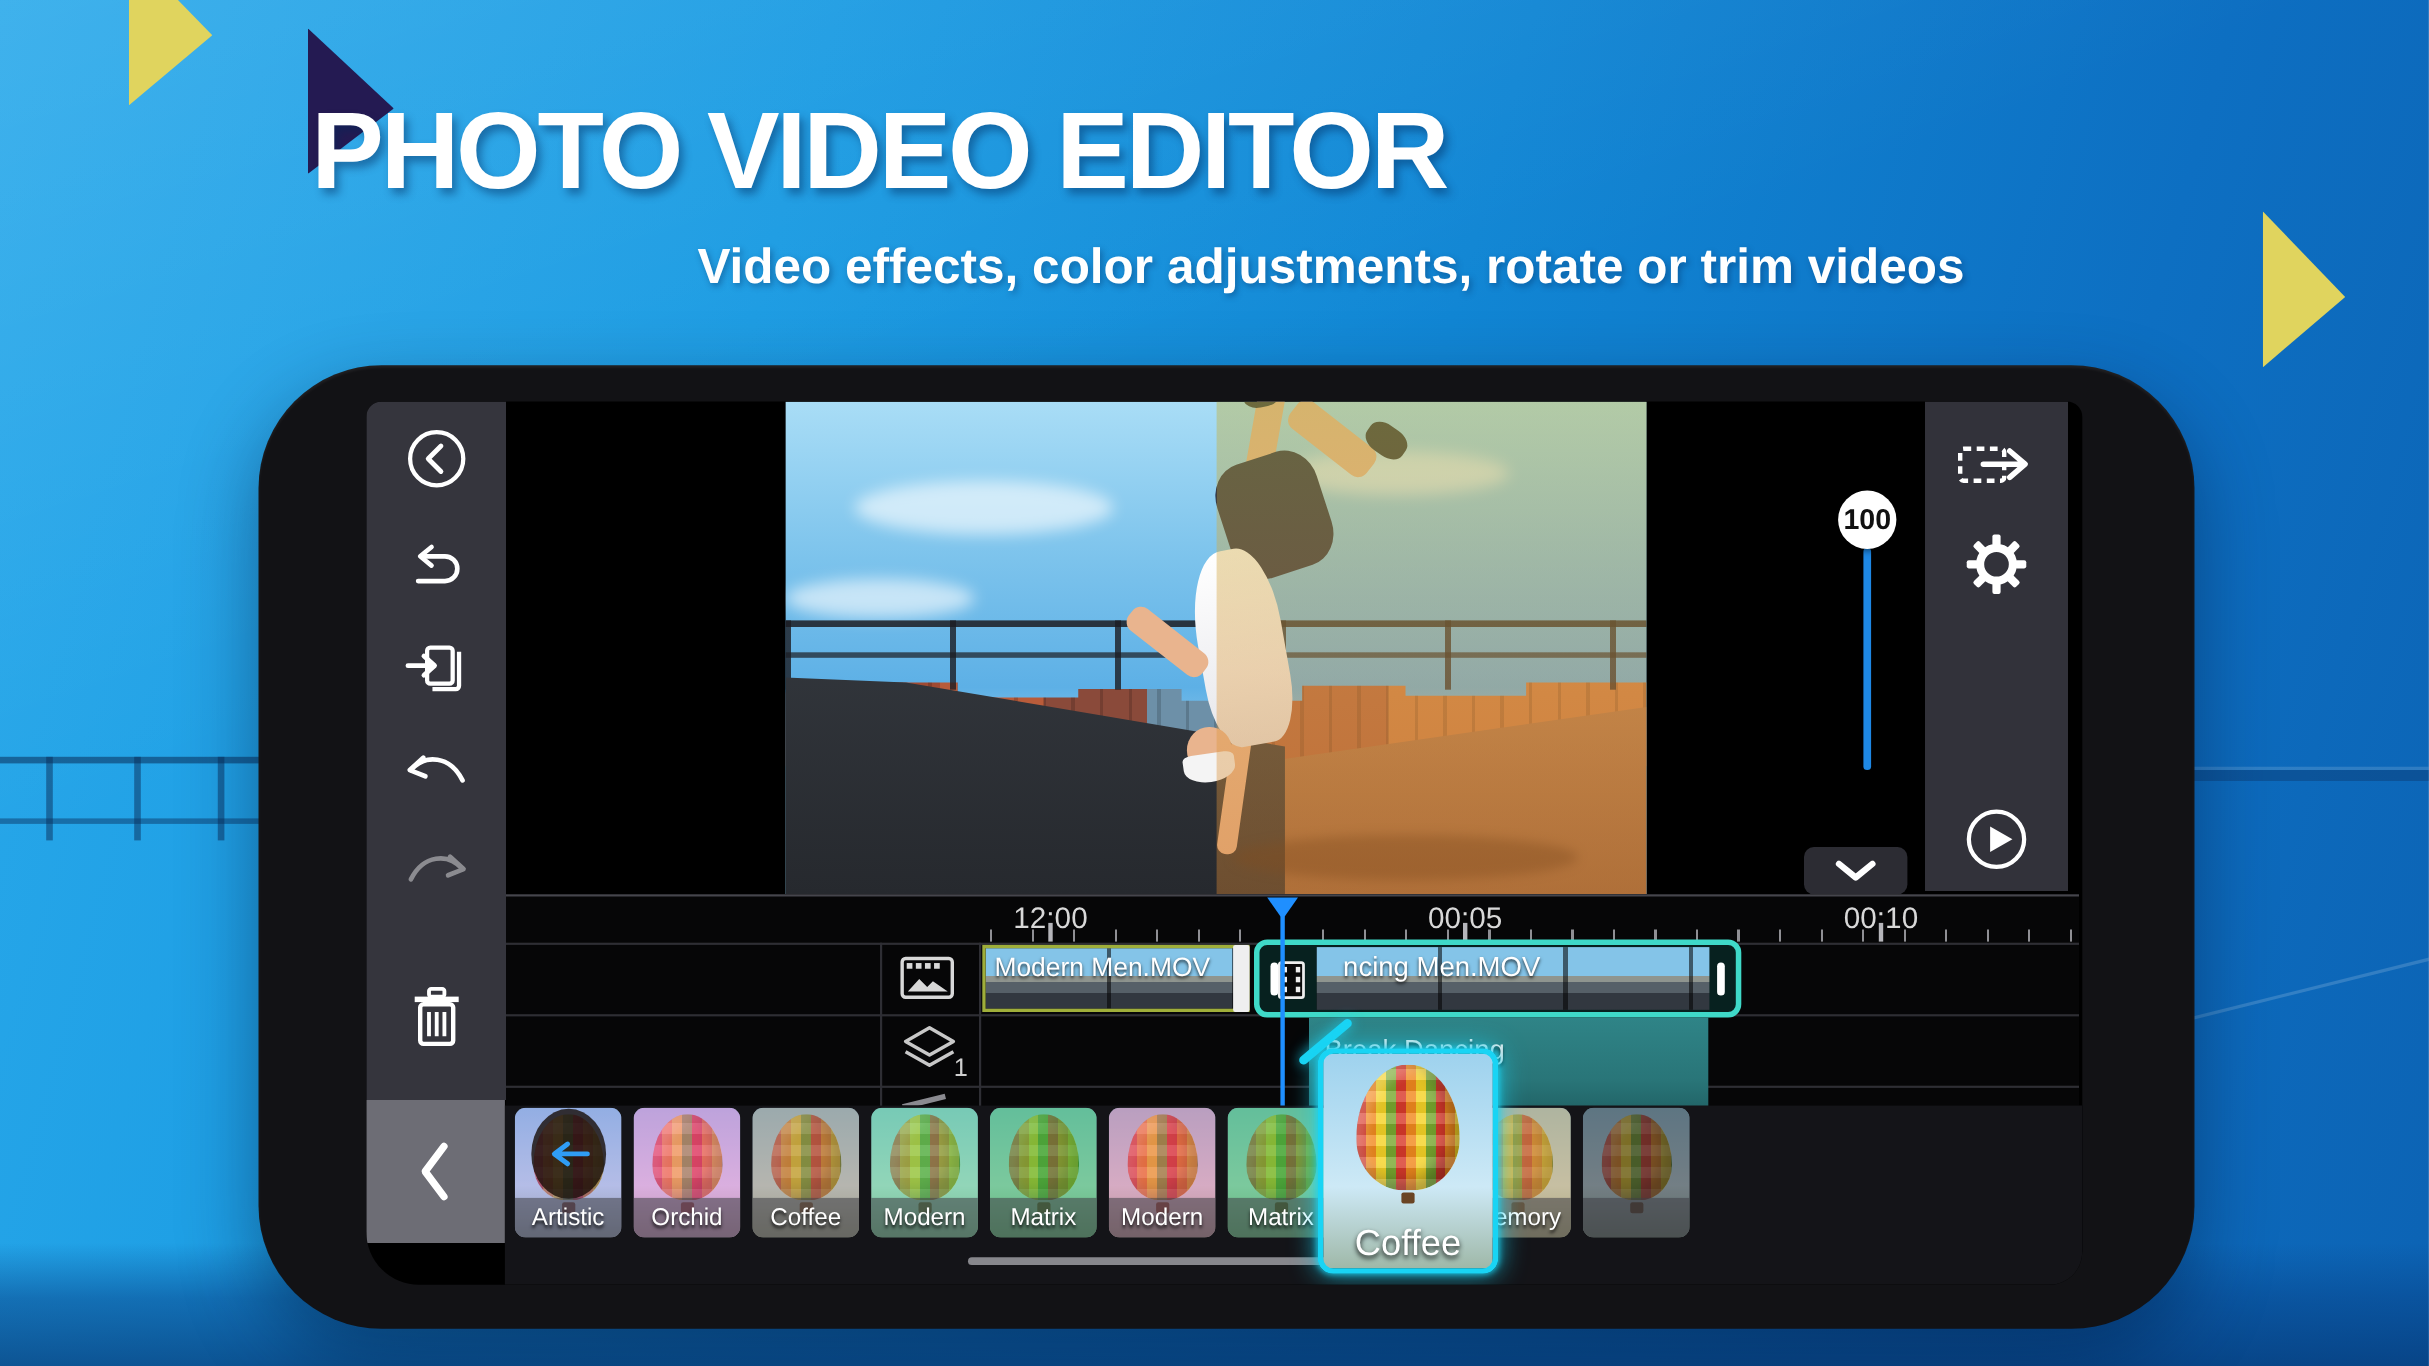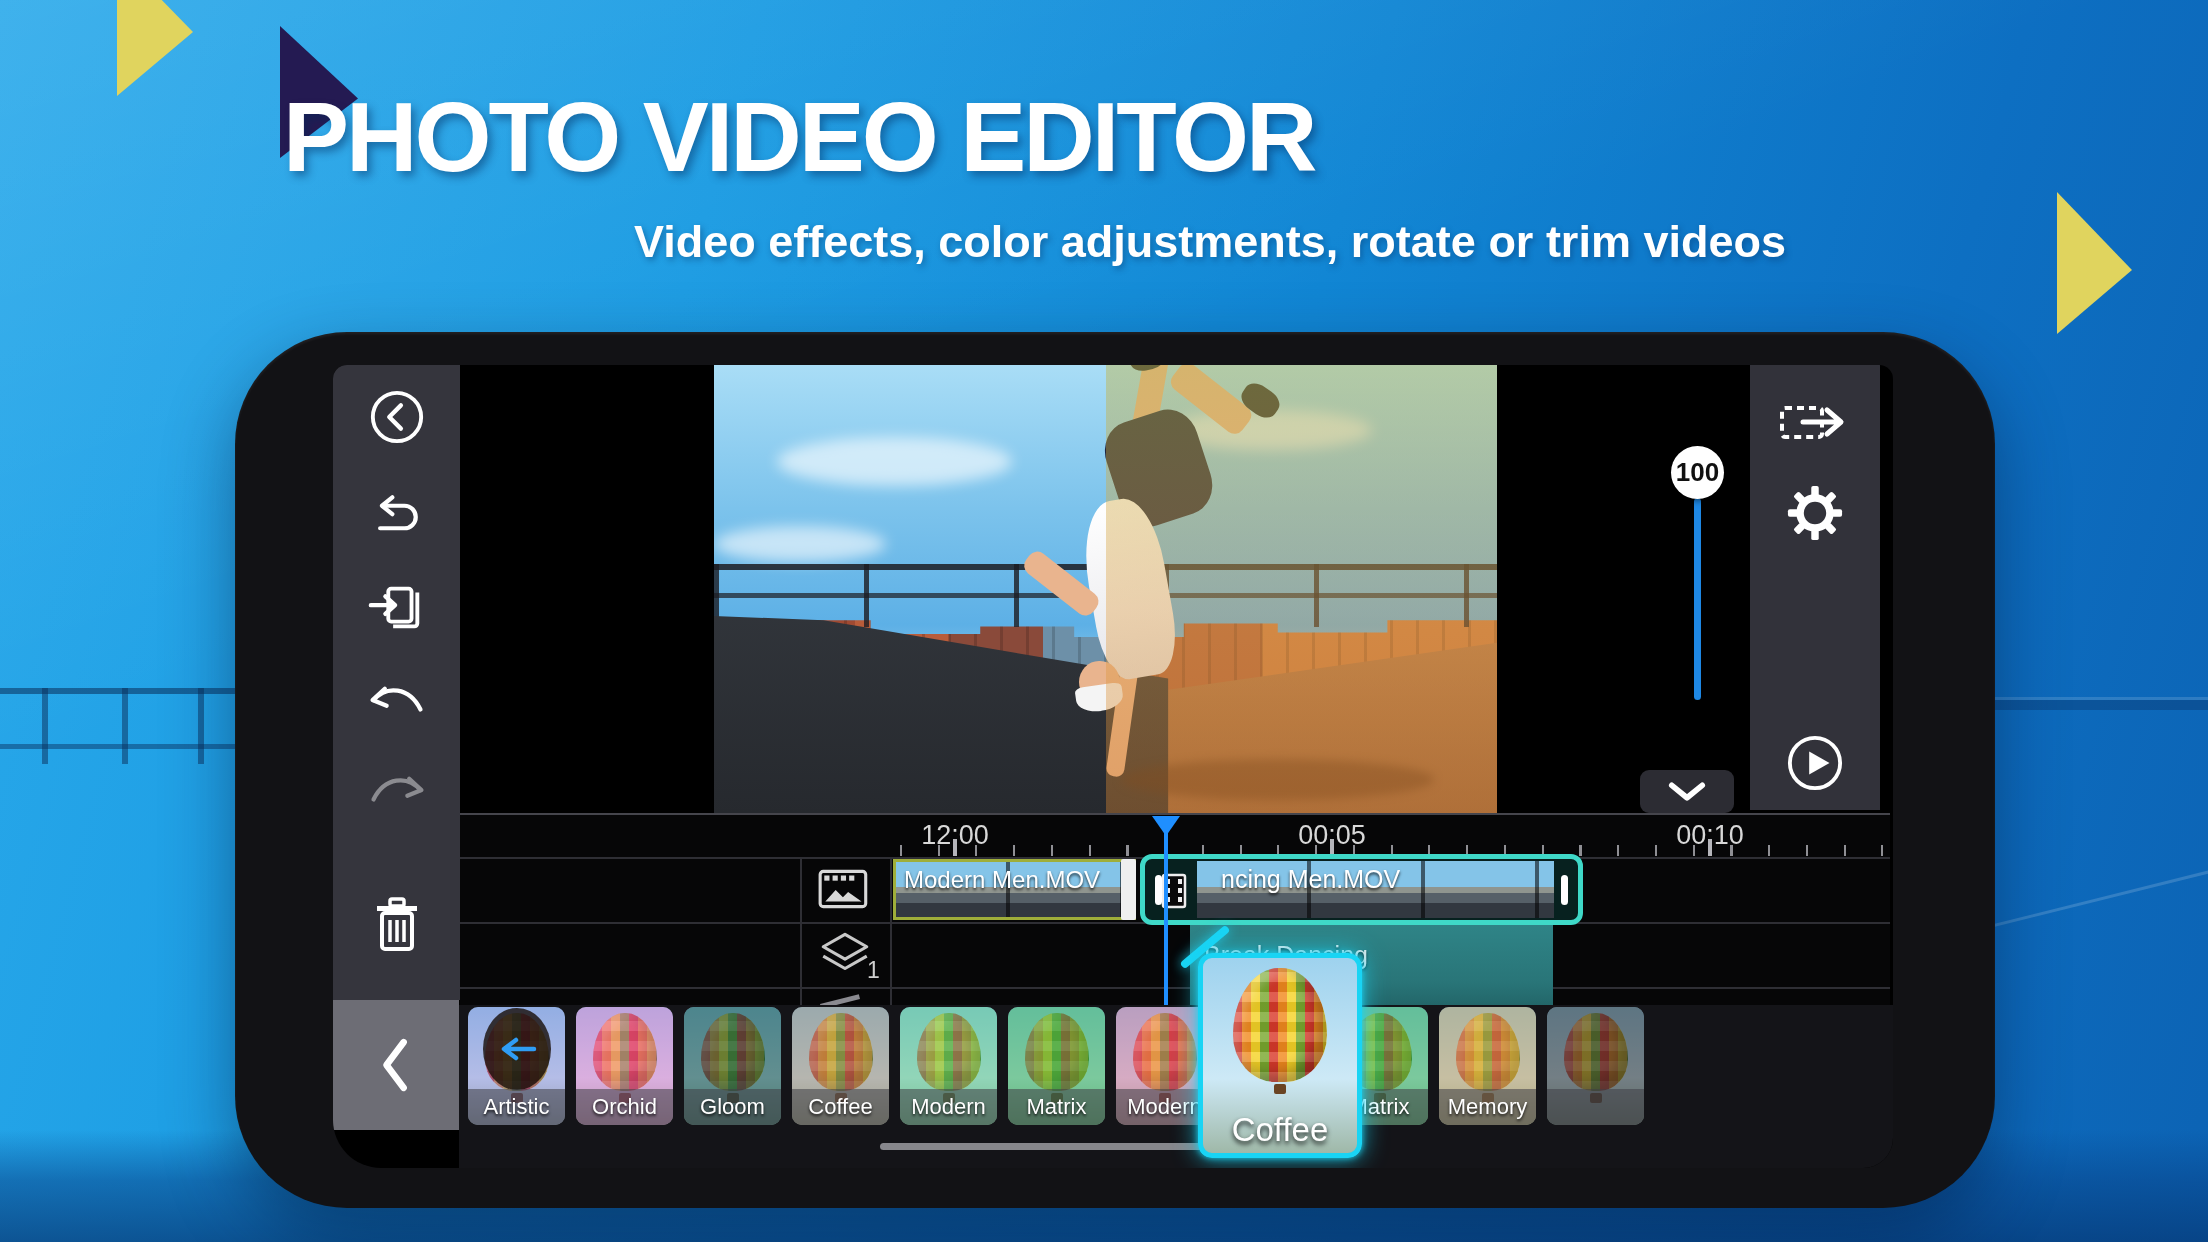--- a/index.html
+++ b/index.html
@@ -383,28 +383,20 @@
     <figcaption class="thumb-label">Artistic</figcaption>
   </figure>
         <figure class="filter-thumb" style="--tint: rgba(235,90,190,0.40);">
     <div class="thumb-sky">
       <div class="balloon"></div>
     </div>
     <div class="tint"></div>
 
     <figcaption class="thumb-label">Orchid</figcaption>
   </figure>
-        <figure class="filter-thumb" style="--tint: rgba(10,70,60,0.55);">
-    <div class="thumb-sky">
-      <div class="balloon"></div>
-    </div>
-    <div class="tint"></div>
-
-    <figcaption class="thumb-label">Gloom</figcaption>
-  </figure>
         <figure class="filter-thumb" style="--tint: rgba(150,120,90,0.45);">
     <div class="thumb-sky">
       <div class="balloon"></div>
     </div>
     <div class="tint"></div>
 
     <figcaption class="thumb-label">Coffee</figcaption>
   </figure>
         <figure class="filter-thumb" style="--tint: rgba(70,190,110,0.45);">
     <div class="thumb-sky">

